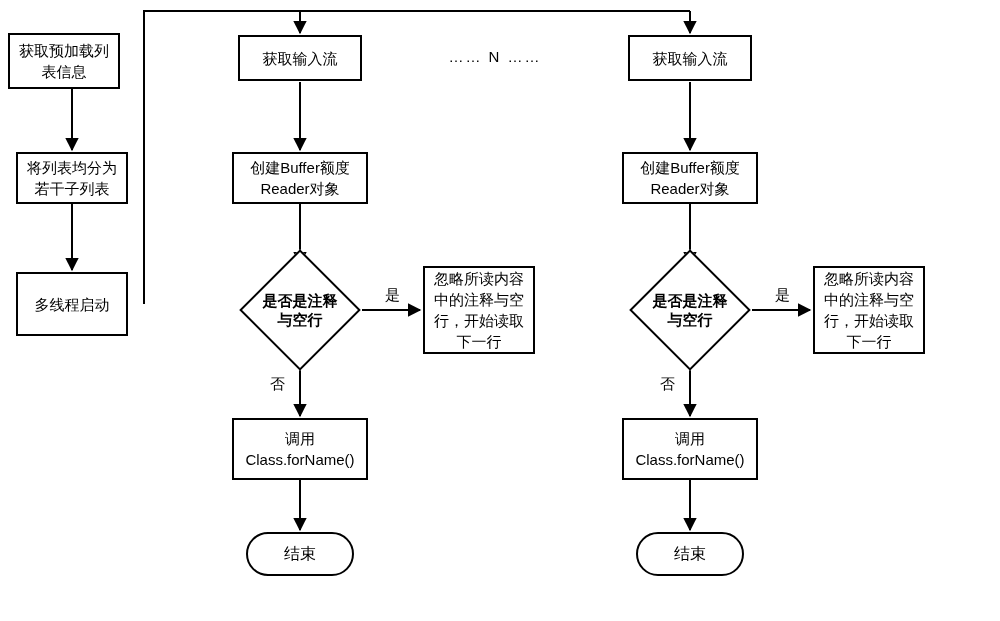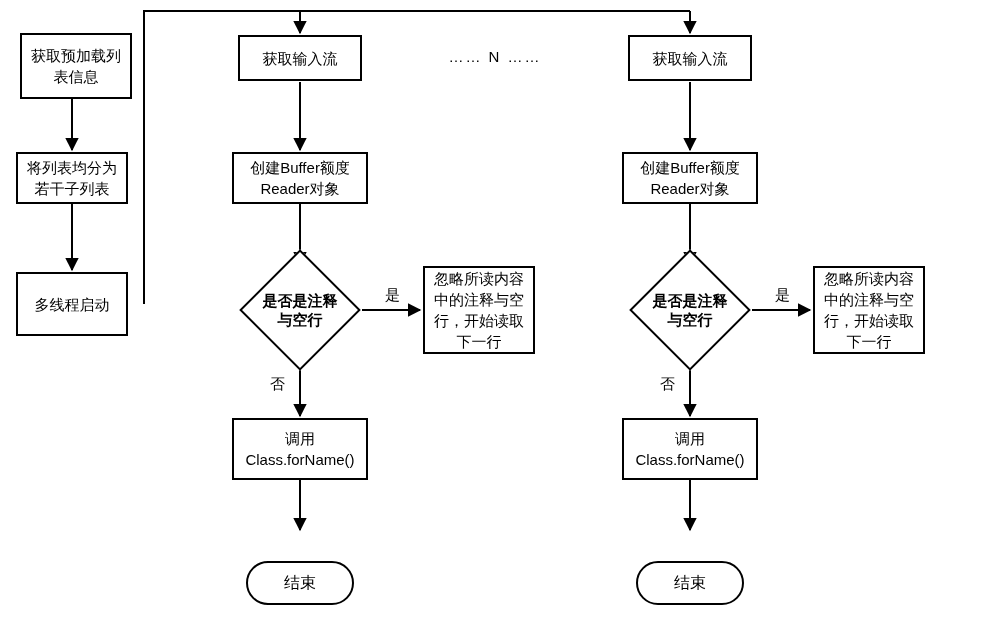--- a/index.html
+++ b/index.html
@@ -56,21 +56,20 @@
   }
   .terminator {
     position: absolute;
     border: 2px solid #000;
     background: #fff;
     border-radius: 1000px;
     display: flex;
     align-items: center;
     justify-content: center;
     font-size: 16px;
-    margin-top: 29px;
   }
   .label {
     position: absolute;
     font-size: 15px;
     background: transparent;
   }
   svg.lines {
     position: absolute;
     left: 0; top: 0;
     width: 1000px;
@@ -108,21 +107,21 @@
     <line x1="362" y1="310" x2="420" y2="310" stroke="#000" stroke-width="2" marker-end="url(#arrow)"></line>
 
     <line x1="690" y1="82" x2="690" y2="150" stroke="#000" stroke-width="2" marker-end="url(#arrow)"></line>
     <line x1="690" y1="204" x2="690" y2="264" stroke="#000" stroke-width="2" marker-end="url(#arrow)"></line>
     <line x1="690" y1="356" x2="690" y2="416" stroke="#000" stroke-width="2" marker-end="url(#arrow)"></line>
     <line x1="690" y1="480" x2="690" y2="530" stroke="#000" stroke-width="2" marker-end="url(#arrow)"></line>
 
     <line x1="752" y1="310" x2="810" y2="310" stroke="#000" stroke-width="2" marker-end="url(#arrow)"></line>
   </svg>
 
-  <div class="box" style="left:20px; top:33px; width:112px; height:66px; white-space:pre-line;">获取预加载列
+  <div class="box" style="left:8px; top:33px; width:112px; height:56px; white-space:pre-line;">获取预加载列
 表信息</div>
 
   <div class="box" style="left:16px; top:272px; width:112px; height:64px;">多线程启动</div>
 
   <div class="box" style="left:16px; top:152px; width:112px; height:52px; white-space:pre-line;">将列表均分为
 若干子列表</div>
 
   <div class="label" style="left:415px; top:48px; width:160px; text-align:center; letter-spacing:2px;">……  N  ……</div>
 
   <div class="box" style="left:238px; top:35px; width:124px; height:46px;">获取输入流</div>

